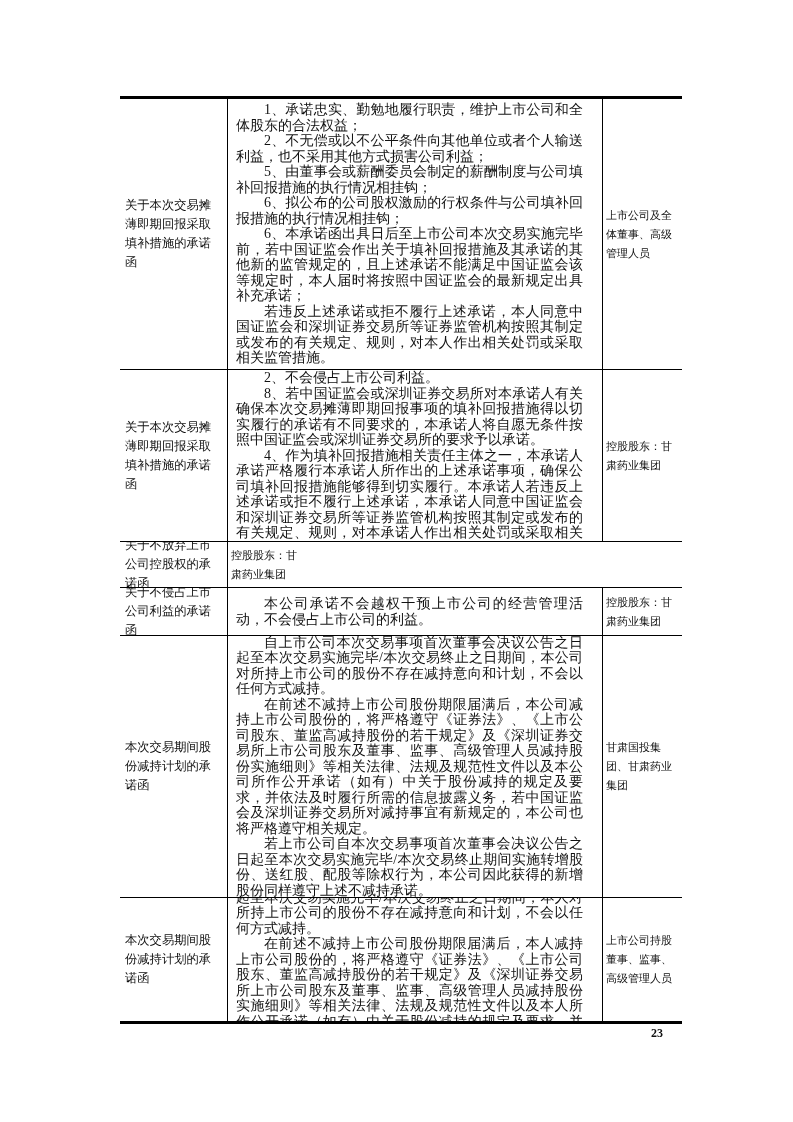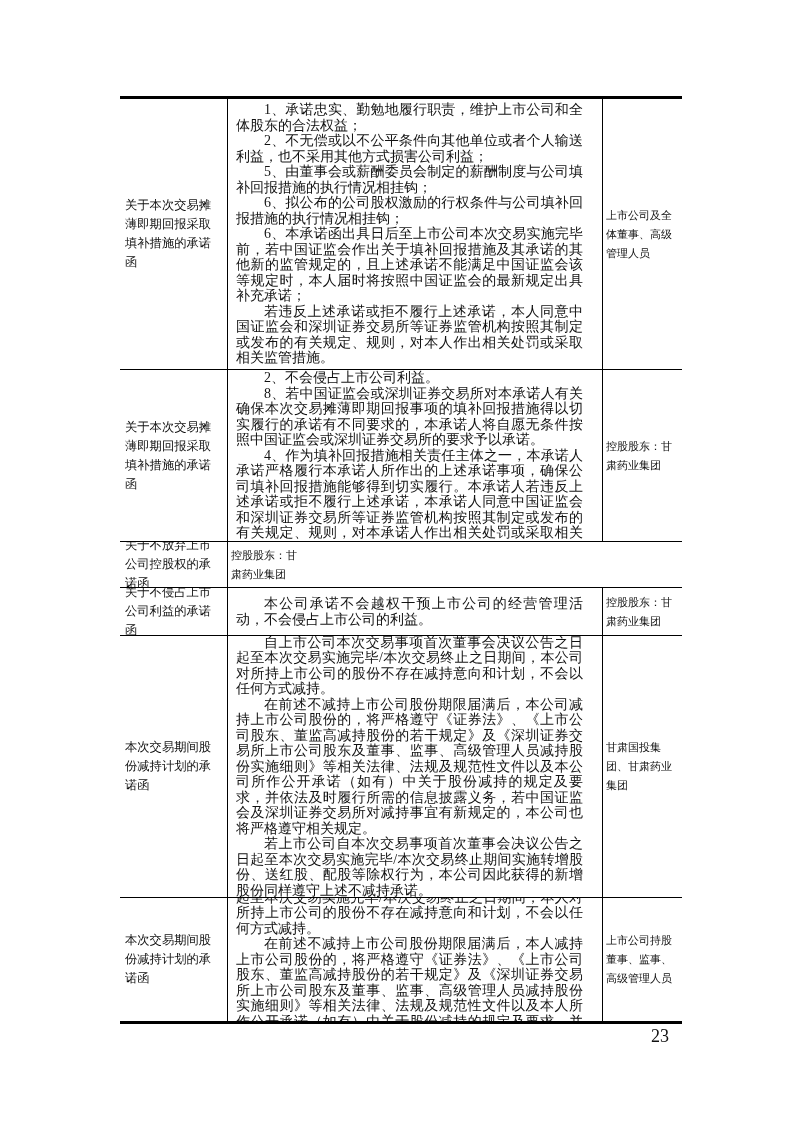--- a/index.html
+++ b/index.html
@@ -48,23 +48,23 @@
   .cell-content p { text-indent:2em; }
   .cell-party {
     width:79px;
     display:flex; align-items:center; justify-content:center;
     text-align:left;
     padding:2px 3px;
     font-size:11px; line-height:19px;
   }
   .page-number {
     position:absolute;
-    top:1026px; right:124px;
-    font-size:18px;
-    font-weight:normal;
+    top:1026px; right:130px;
+    font-size:12px;
+    font-weight:bold;
   }
 </style>
 </head>
 <body>
 
 <div class="page">
 
   <div class="doc-table">
 
     <div class="t-row h1">

